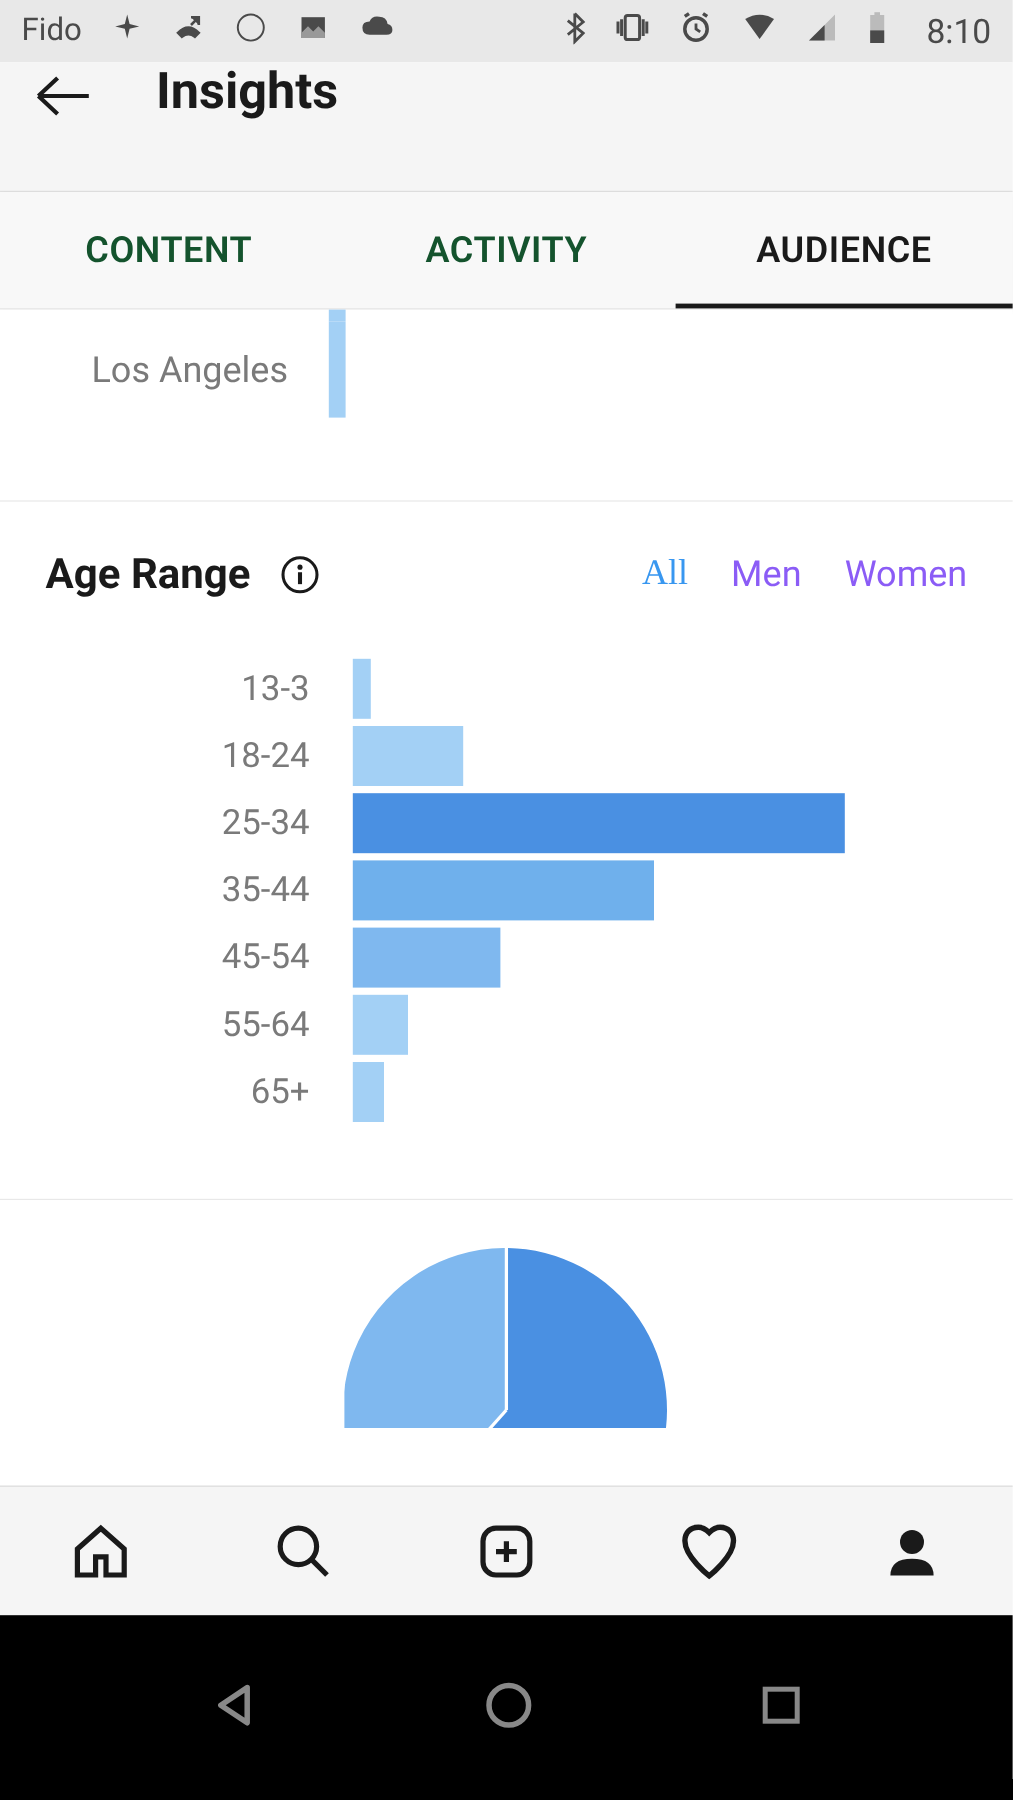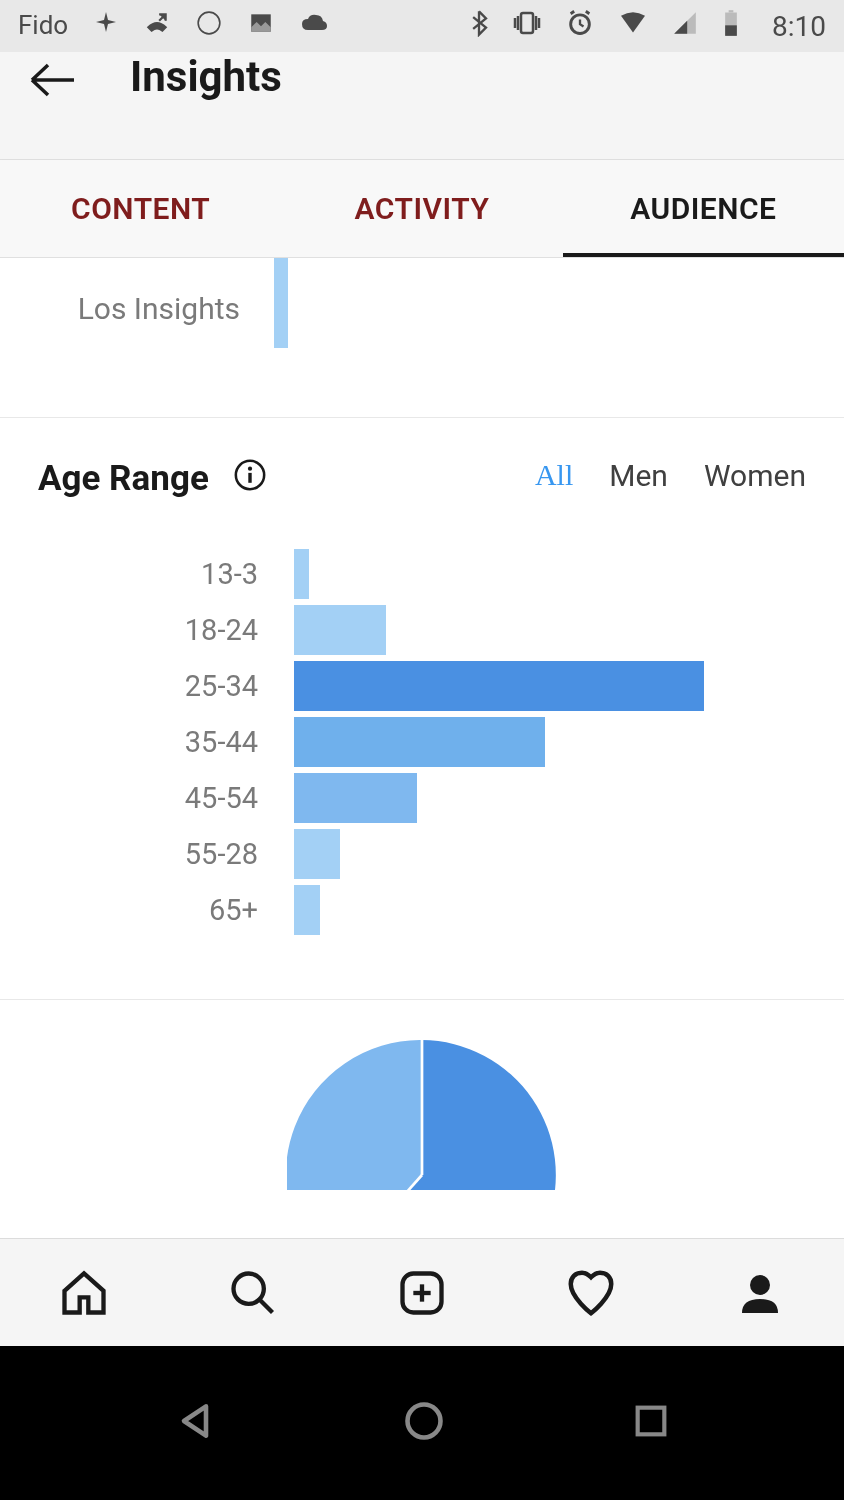--- a/index.html
+++ b/index.html
@@ -58,21 +58,21 @@
       border-bottom: 1px solid #e0e0e0;
       box-shadow: 0 2px 4px rgba(0,0,0,0.08);
     }
     .tab {
       flex: 1;
       display: flex;
       align-items: center;
       justify-content: center;
       font-size: 30px;
       font-weight: 600;
-      color: #7f1d1d;
+      color: #14532d;
       letter-spacing: 0.5px;
       position: relative;
     }
     .tab.active {
       color: #1a1a1a;
     }
     .tab.active::after {
       content: '';
       position: absolute;
       bottom: 0;
@@ -131,20 +131,21 @@
       background: #a3d0f5;
     }
     
     
     .age-section {
       padding: 40px 38px 60px;
       border-bottom: 1px solid #e8e8e8;
     }
     .age-header {
       display: flex;
+      align-items: center;
       margin-bottom: 48px;
     }
     .section-title {
       font-size: 35px;
       font-weight: 700;
       color: #1a1a1a;
     }
     .info-icon {
       width: 34px;
       height: 34px;
@@ -154,21 +155,21 @@
       justify-content: center;
     }
     .age-filters {
       margin-left: auto;
       display: flex;
       gap: 36px;
     }
     .filter {
       font-size: 30px;
       font-weight: 400;
-      color: #404040;
+      color: #8b5cf6;
     }
     .filter.active {
       color: #3897f0;
       font-family: Liberation Serif, serif;
     }
     
     .age-chart {
       padding-left: 0;
     }
     .age-row {
@@ -336,21 +337,21 @@
 <div class="tabs">
   <div class="tab">CONTENT</div>
   <div class="tab">ACTIVITY</div>
   <div class="tab active">AUDIENCE</div>
 </div>
 
 <div class="content">
 
   <div class="location-section">
     <div class="location-row">
-      <div class="location-label">Los Insights</div>
+      <div class="location-label">Los Angeles</div>
       <div class="location-bar-container">
         <div class="location-bar-top"></div>
         <div class="location-bar"></div>
       </div>
     </div>
   </div>
 
   <div class="age-section">
     <div class="age-header">
       <div class="section-title">Age Range</div>
@@ -393,21 +394,21 @@
             <div class="age-bar" style="width:49%;background:#6fb0ec"></div>
           </div>
       </div>
       <div class="age-row">
         <div class="age-label">45-54</div>
         <div class="age-bar-container">
             <div class="age-bar" style="width:24%;background:#7fb8ef"></div>
           </div>
       </div>
       <div class="age-row">
-        <div class="age-label">55-28</div>
+        <div class="age-label">55-64</div>
         <div class="age-bar-container">
             <div class="age-bar" style="width:9%;background:#a3d0f5"></div>
           </div>
       </div>
       <div class="age-row">
         <div class="age-label">65+</div>
         <div class="age-bar-container">
             <div class="age-bar" style="width:5%;background:#a3d0f5"></div>
           </div>
       </div>

